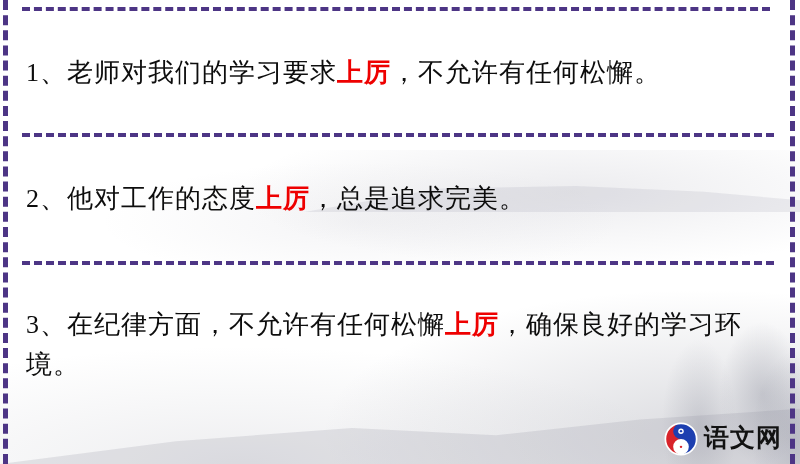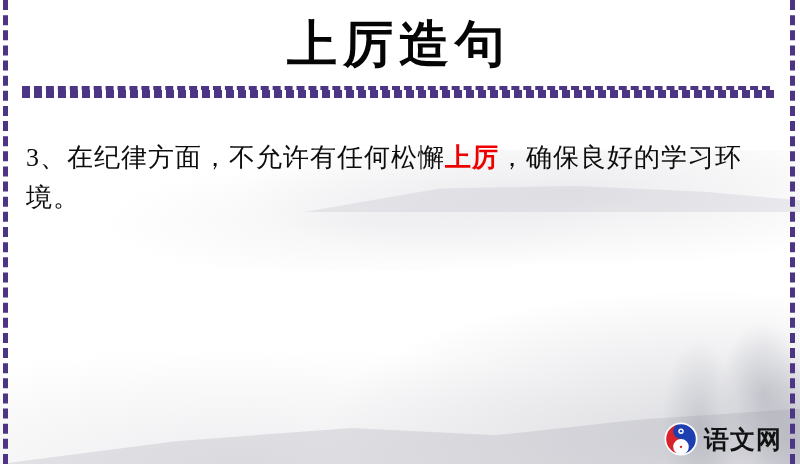--- a/index.html
+++ b/index.html
@@ -135,21 +135,21 @@
     align-items: center;
     gap: 6px;
     z-index: 4;
   }
   .logo-mark {
     width: 34px;
     height: 34px;
     flex: 0 0 34px;
   }
   .logo-text {
-    font-family: Liberation Sans, sans-serif;
+    font-family: Liberation Mono, monospace;
     font-weight: 700;
     font-size: 25px;
     letter-spacing: 1px;
     color: #121212;
     line-height: 1;
   }
 </style>
 </head>
 <body>
 
@@ -161,27 +161,32 @@
     <div class="wm-band-b"></div>
     <div class="wm-ridge r2"></div>
     <div class="wm-trees"></div>
   </div>
 
   <div class="side-rule left"></div>
   <div class="side-rule right"></div>
 
   <div class="content">
 
-    <h1 class="title">上厉造句</h1>
 
     <div class="divider d1"></div>
 
+    <p class="sentence s1">
+      <span>1、</span><span>老师对我们的学习要求</span><span class="kw">上厉</span><span>，不允许有任何松懈。</span>
+    </p>
 
     <div class="divider d2"></div>
 
+    <p class="sentence s2">
+      <span>2、</span><span>他对工作的态度</span><span class="kw">上厉</span><span>，总是追求完美。</span>
+    </p>
 
     <div class="divider d3"></div>
 
     <p class="sentence s3">
       <span>3、</span><span>在纪律方面，不允许有任何松懈</span><span class="kw">上厉</span><span>，确保良好的学习环境。</span>
     </p>
 
   </div>
 
   <div class="logo">

